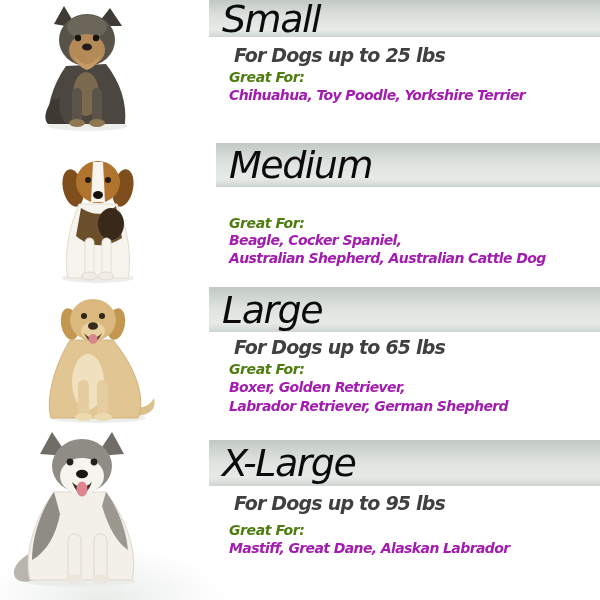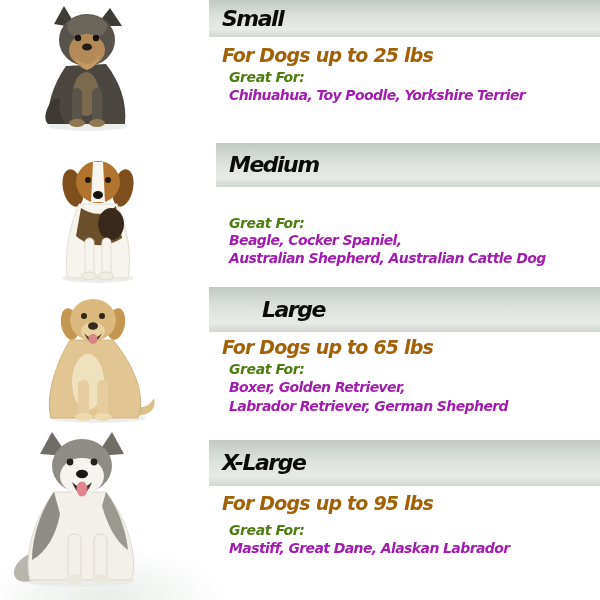--- a/index.html
+++ b/index.html
@@ -6,26 +6,26 @@
   .page{
     position:relative;width:600px;height:600px;background:#ffffff;overflow:hidden;
     font-family:"DejaVu Sans","Liberation Sans",sans-serif;color:#0d0d0d;
   }
   .banner{
     position:absolute;left:209px;right:0;
     background:linear-gradient(180deg,#c2c9c4 0%,#dde2de 45%,#e7ebe8 80%,#cfd5d1 100%);
     display:flex;align-items:center;
   }
   .banner-title{
-    font-style:italic;font-weight:bold;font-size:22px;line-height:1;
+    font-style:italic;font-weight:normal;font-size:38px;line-height:1;
     padding-left:13px;letter-spacing:-1.5px;color:#0b0b0b;white-space:nowrap;
   }
   .weight-line{
-    position:absolute;left:222px;font-size:19px;font-weight:bold;font-style:italic;
-    letter-spacing:-0.8px;white-space:nowrap;color:#a16207;
+    position:absolute;left:234px;font-size:19px;font-weight:bold;font-style:italic;
+    letter-spacing:-0.8px;white-space:nowrap;color:#404040;
   }
   .great-for{
     position:absolute;left:229px;font-size:14px;font-weight:bold;font-style:italic;
     letter-spacing:-0.4px;white-space:nowrap;color:#4d7c0f;
   }
   .breed-line{
     position:absolute;left:229px;font-size:14px;font-weight:bold;font-style:italic;
     letter-spacing:-0.6px;white-space:nowrap;color:#a21caf;
   }
   .dog{position:absolute;}
@@ -88,21 +88,21 @@
       <ellipse cx="41" cy="124" rx="7.5" ry="4" fill="#f2ede4" stroke="#e0dace"></ellipse>
       <ellipse cx="58" cy="124" rx="7.5" ry="4" fill="#f2ede4" stroke="#e0dace"></ellipse>
       <ellipse cx="50" cy="30" rx="22" ry="21" fill="#b0742f"></ellipse>
       <path d="M45 10 L55 10 L57 50 L43 50 Z" fill="#f8f5ef"></path>
       <circle cx="40" cy="28" r="3" fill="#241b12"></circle>
       <circle cx="60" cy="28" r="3" fill="#241b12"></circle>
       <ellipse cx="50" cy="43" rx="5" ry="4" fill="#17120d"></ellipse>
     </svg>
   </div>
 
-  <div class="banner" style="top:287px;height:45px;padding-left:40px;">
+  <div class="banner" style="top:287px;height:45px;">
     <div class="banner-title">Large</div>
   </div>
   <div class="weight-line" style="top:336px;">For Dogs up to 65 lbs</div>
   <div class="great-for" style="top:361px;">Great For:</div>
   <div class="breed-line" style="top:379px;">Boxer, Golden Retriever,</div>
   <div class="breed-line" style="top:398px;">Labrador Retriever, German Shepherd</div>
 
   <div class="dog" style="left:36px;top:290px;width:125px;height:134px;">
     <svg width="125" height="134" viewBox="0 0 125 134">
       <ellipse cx="62" cy="128" rx="48" ry="5" fill="#eceeec"></ellipse>

